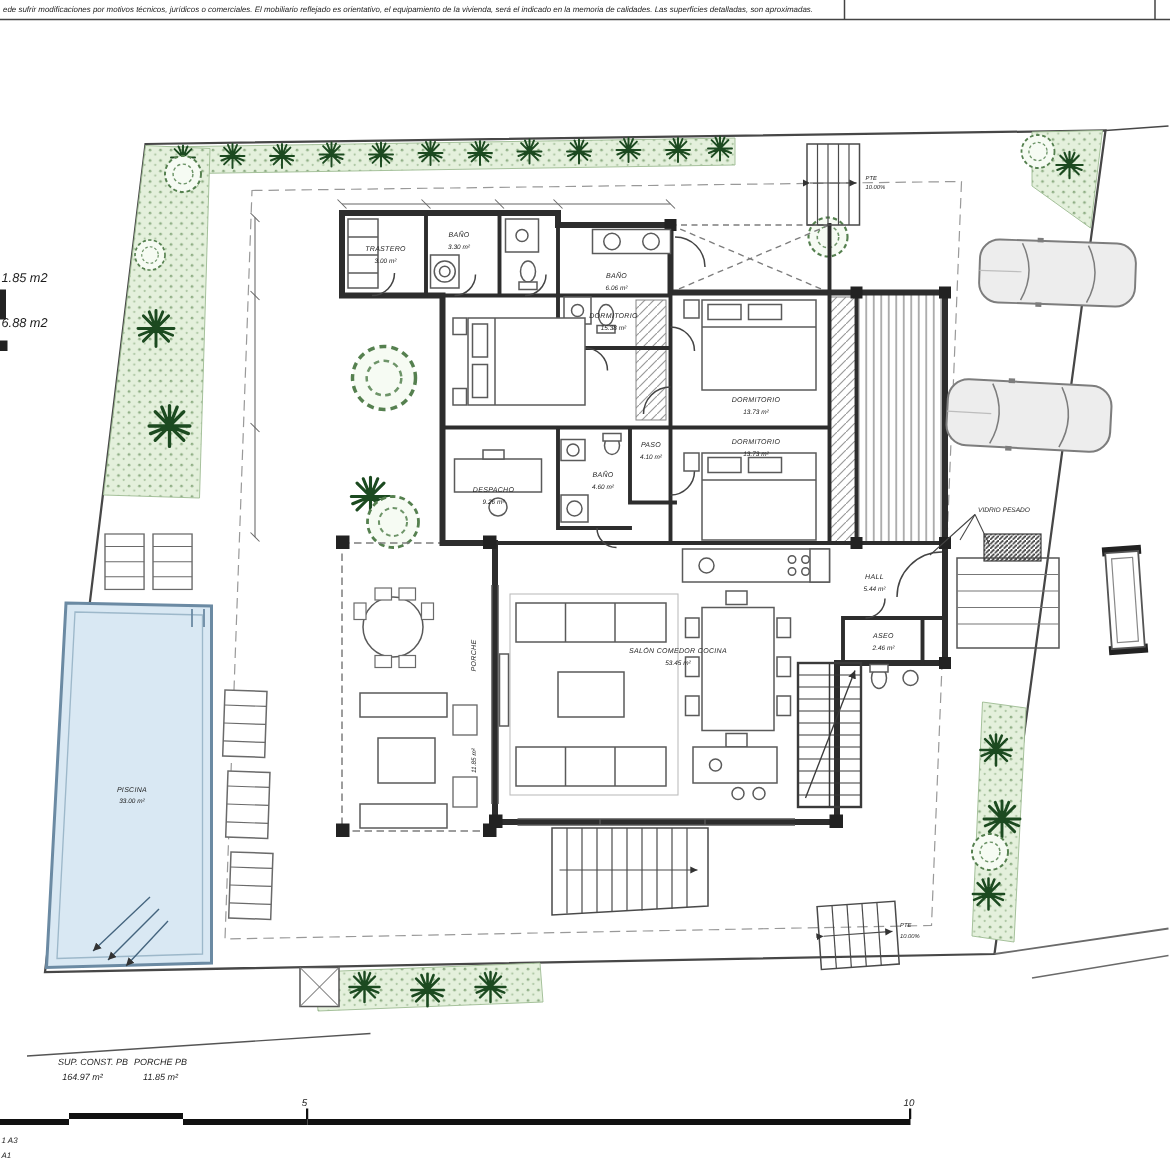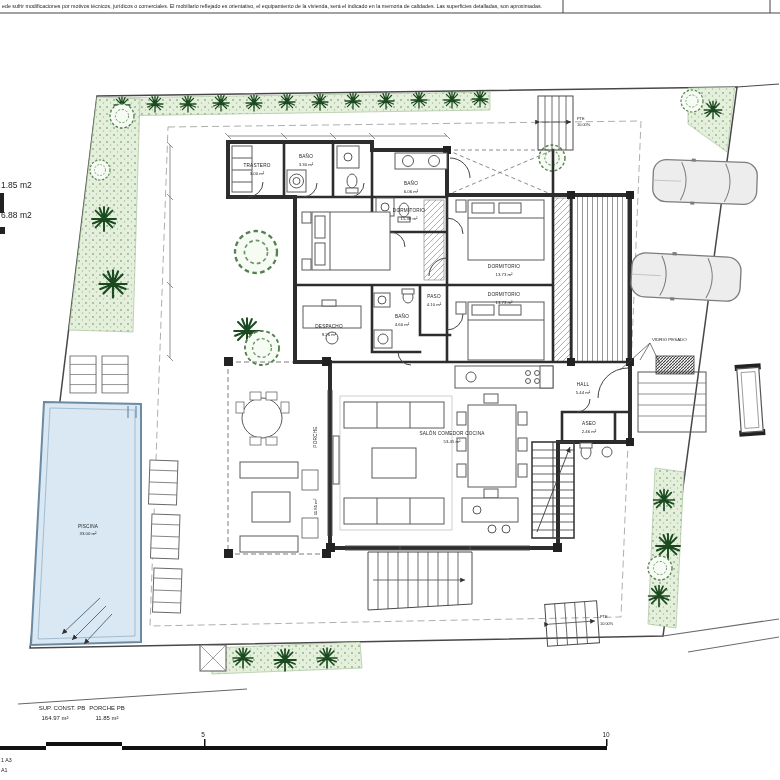--- a/index.html
+++ b/index.html
@@ -1,16 +1,16 @@
 <!DOCTYPE html>
 <html><head>
 <meta charset="utf-8">
 <style>
   html,body{margin:0;padding:0;background:#fff;}
-  .canvas{position:relative;width:780px;height:780px;background:#fff;overflow:hidden;}
+  .canvas{position:relative;width:780px;height:780px;background:#fff;overflow:hidden;font-style:italic;}
   svg{display:block;}
   text{font-family:"Liberation Sans","DejaVu Sans",sans-serif;fill:#1c1c1c;}
   .tiny{font-size:5.3px;}
   .rname{font-size:4.7px;text-anchor:middle;letter-spacing:.2px;}
   .rarea{font-size:4.3px;text-anchor:middle;}
   .sitelbl{font-size:8.5px;}
   .sum{font-size:6px;text-anchor:middle;}
   .scalenum{font-size:6.5px;text-anchor:middle;}
   .micro{font-size:3.9px;}
   .note{font-size:4.4px;}

